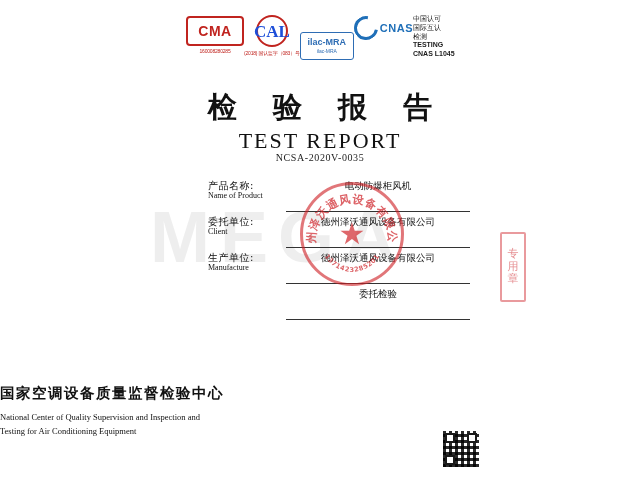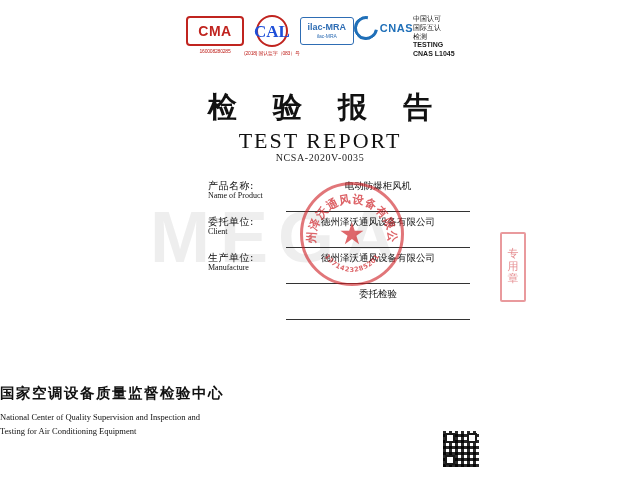--- a/index.html
+++ b/index.html
@@ -94,21 +94,21 @@
     white-space: nowrap;
   }
 
   
   .ilac-box {
     width: 54px;
     height: 28px;
     border: 1px solid #2e6db4;
     border-radius: 3px;
     box-sizing: border-box;
-    margin: 3px auto 0 auto;
+    margin: 18px auto 0 auto;
     display: flex;
     flex-direction: column;
     align-items: center;
     justify-content: center;
     background: #ffffff;
   }
   .ilac-top {
     font-family: "Liberation Sans", sans-serif;
     font-size: 9px;
     font-weight: bold;

